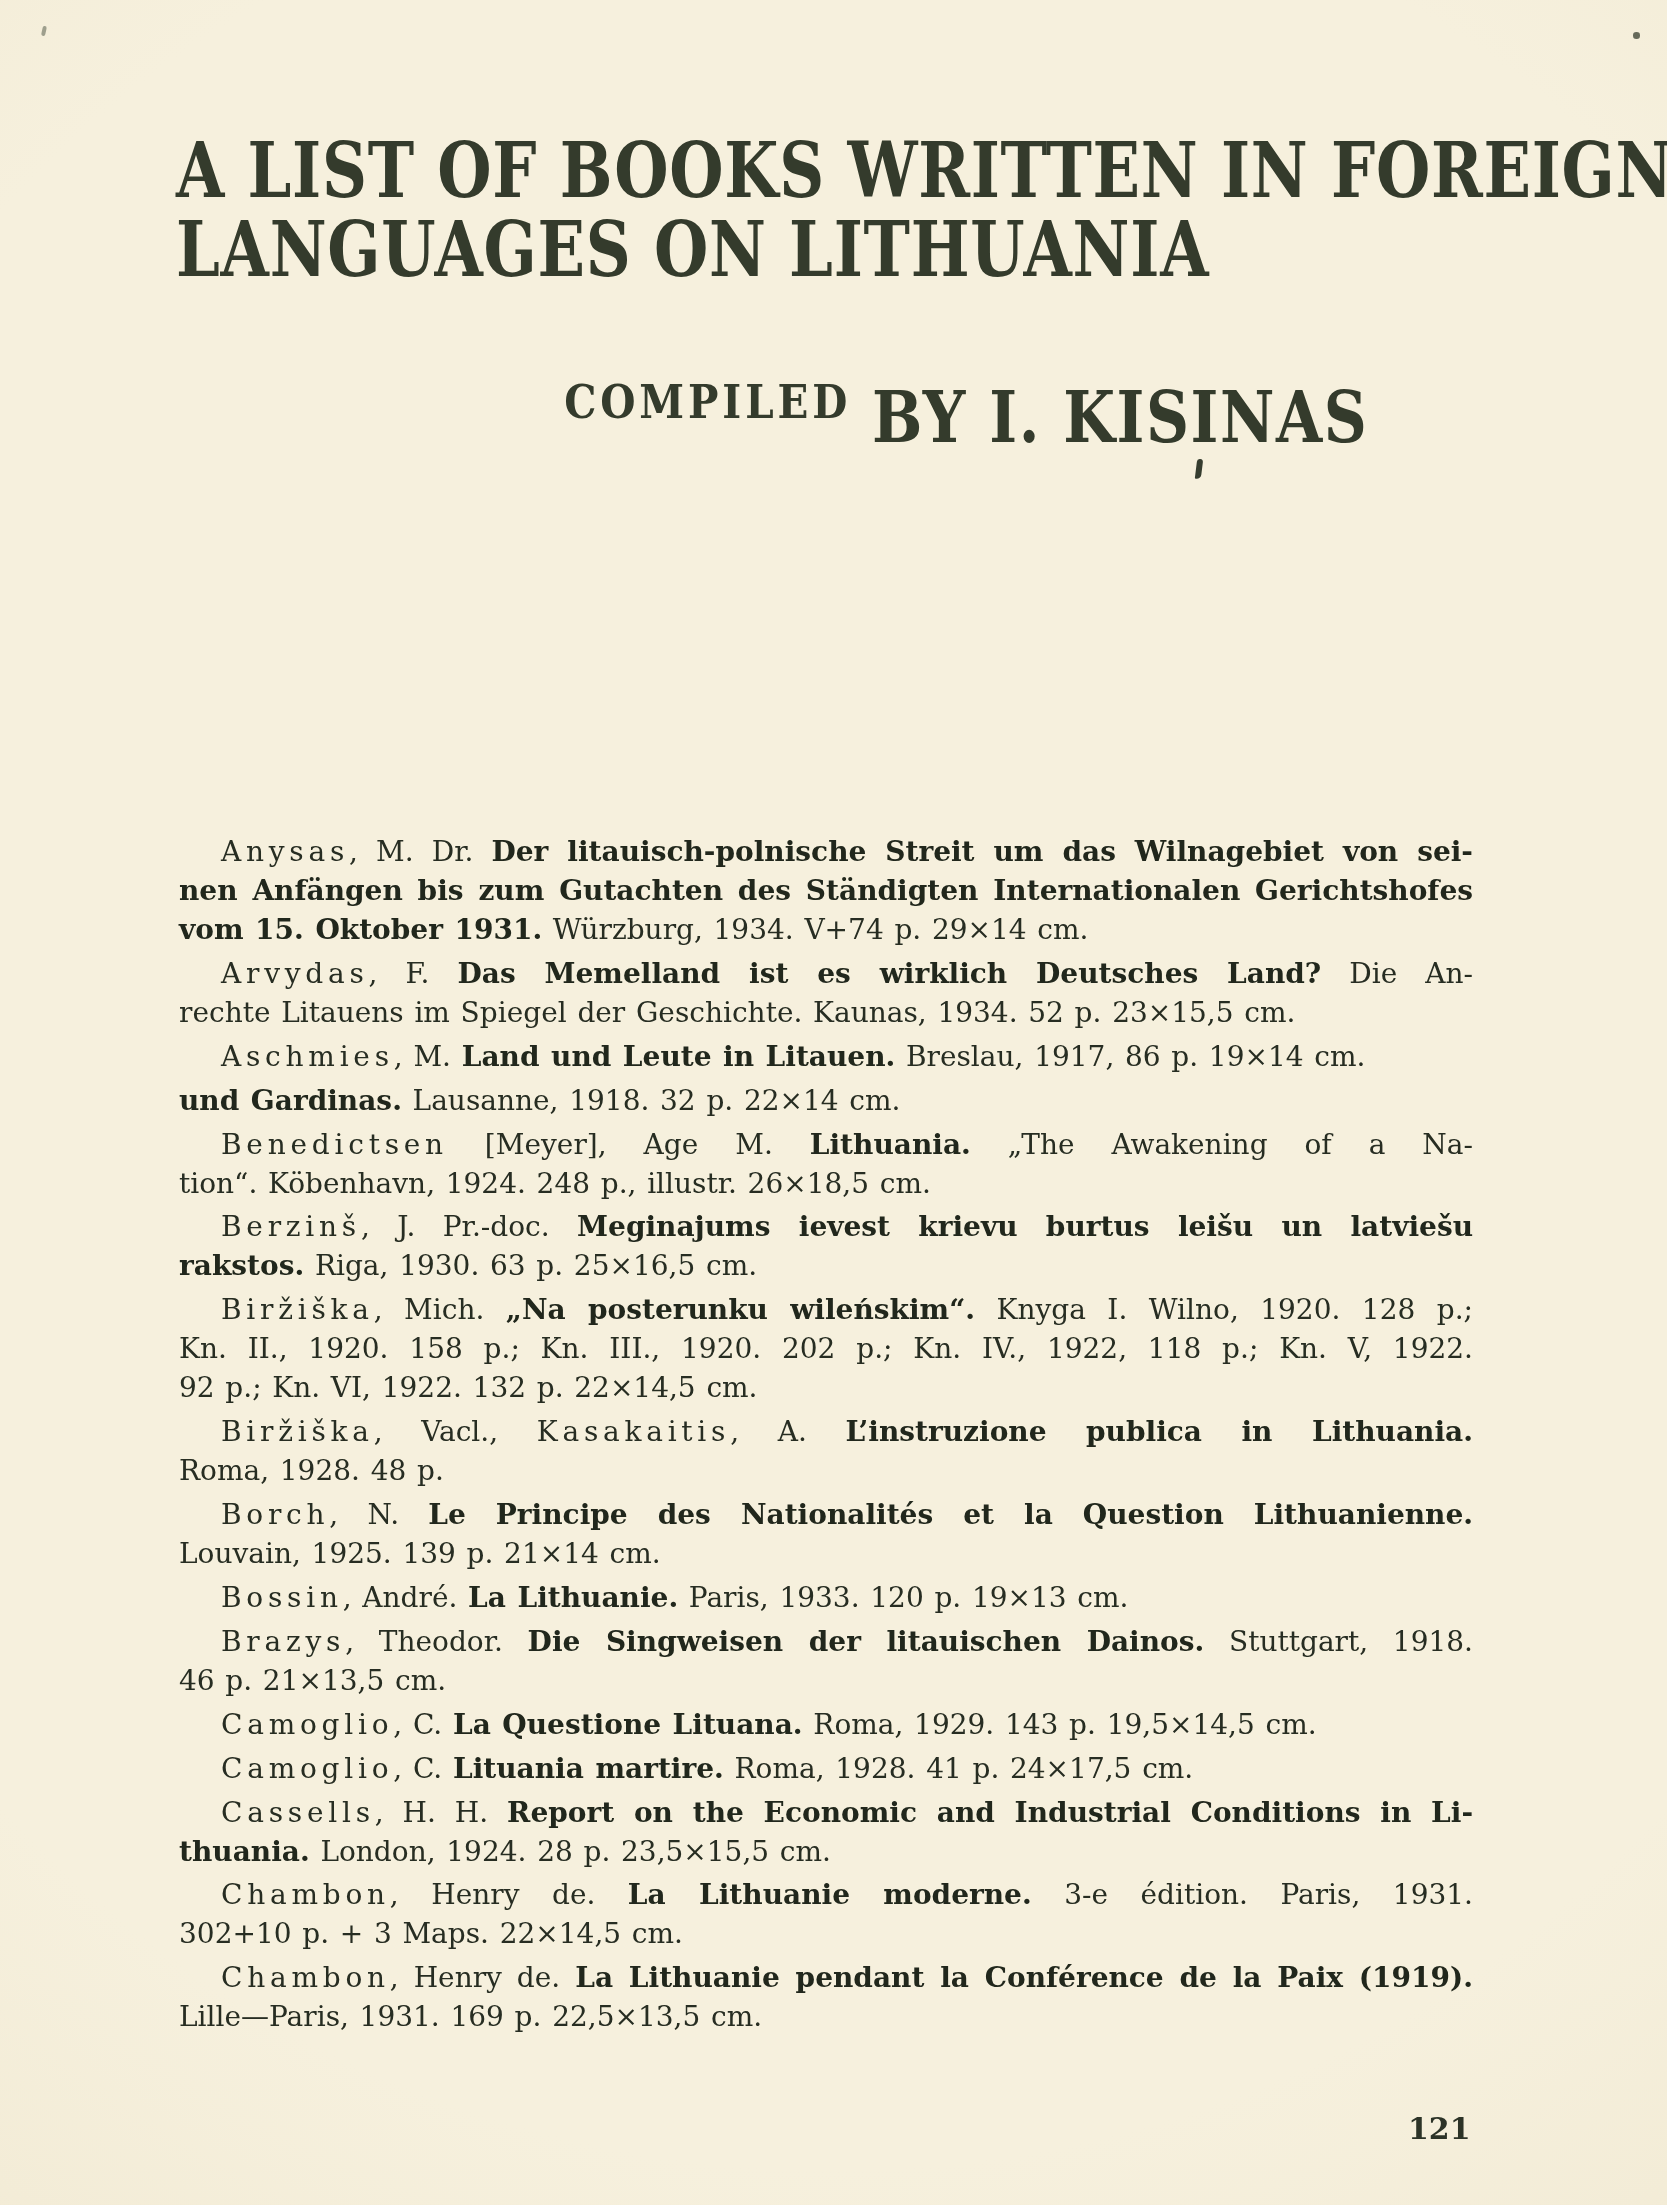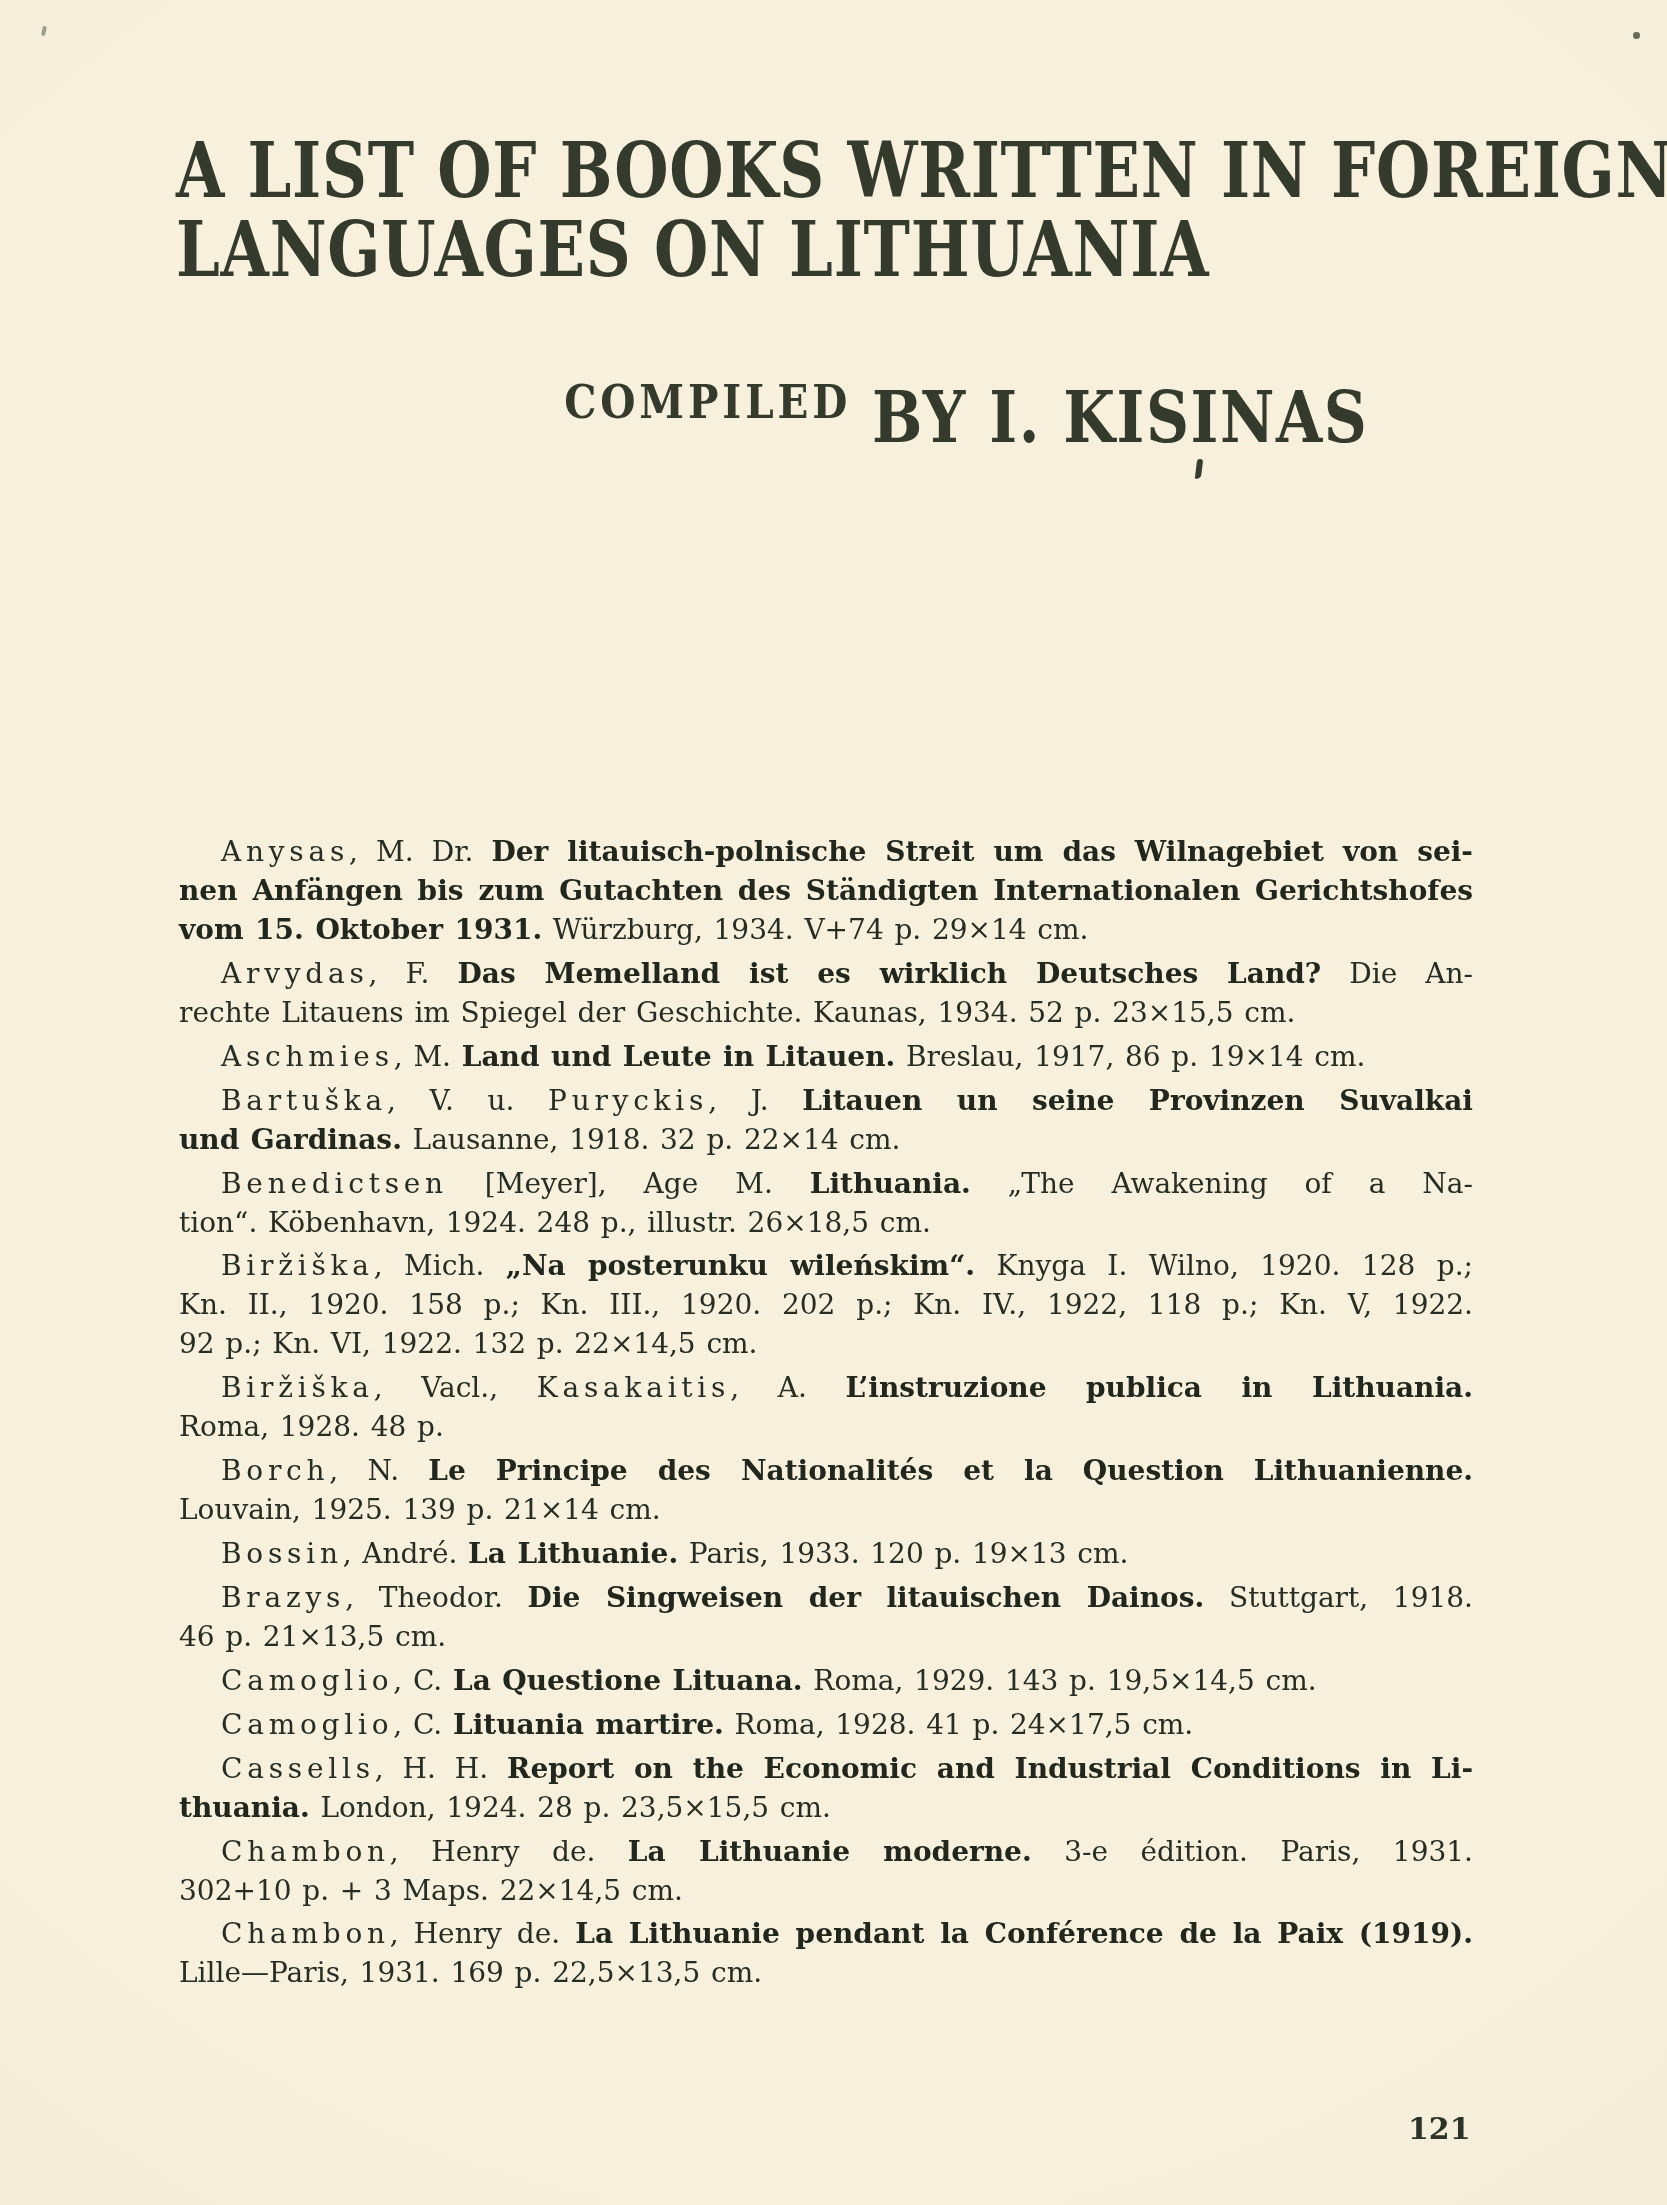--- a/index.html
+++ b/index.html
@@ -73,26 +73,29 @@
         <div class="line last"><span class="b">vom 15. Oktober 1931.</span><span> Würzburg, 1934. V+74 p. 29×14 cm.</span></div>
       </div>
       <div class="entry">
         <div class="line first"><span class="sp">Arvydas</span><span>, F. </span><span class="b">Das Memelland ist es wirklich Deutsches Land?</span><span> Die An-</span></div>
         <div class="line last"><span>rechte Litauens im Spiegel der Geschichte. Kaunas, 1934. 52 p. 23×15,5 cm.</span></div>
       </div>
       <div class="entry">
         <div class="line first last"><span class="sp">Aschmies</span><span>, M. </span><span class="b">Land und Leute in Litauen.</span><span> Breslau, 1917, 86 p. 19×14 cm.</span></div>
       </div>
       <div class="entry">
-        <div class="line first"><span class="sp">Bartuška</span><span>, V. u. </span><span class="sp">Puryckis</span><span>, J. </span><span class="b">Litauen un seine Provinzen Suvalkai</span></div>
         <div class="line last"><span class="b">und Gardinas.</span><span> Lausanne, 1918. 32 p. 22×14 cm.</span></div>
       </div>
       <div class="entry">
         <div class="line first"><span class="sp">Benedictsen</span><span> [Meyer], Age M. </span><span class="b">Lithuania.</span><span> „The Awakening of a Na-</span></div>
         <div class="line last"><span>tion“. Köbenhavn, 1924. 248 p., illustr. 26×18,5 cm.</span></div>
+      </div>
+      <div class="entry">
+        <div class="line first"><span class="sp">Berzinš</span><span>, J. Pr.-doc. </span><span class="b">Meginajums ievest krievu burtus leišu un latviešu</span></div>
+        <div class="line last"><span class="b">rakstos.</span><span> Riga, 1930. 63 p. 25×16,5 cm.</span></div>
       </div>
       <div class="entry">
         <div class="line first"><span class="sp">Biržiška</span><span>, Mich. </span><span class="b">„Na posterunku wileńskim“.</span><span> Knyga I. Wilno, 1920. 128 p.;</span></div>
         <div class="line"><span>Kn. II., 1920. 158 p.; Kn. III., 1920. 202 p.; Kn. IV., 1922, 118 p.; Kn. V, 1922.</span></div>
         <div class="line last"><span>92 p.; Kn. VI, 1922. 132 p. 22×14,5 cm.</span></div>
       </div>
       <div class="entry">
         <div class="line first"><span class="sp">Biržiška</span><span>, Vacl., </span><span class="sp">Kasakaitis</span><span>, A. </span><span class="b">L’instruzione publica in Lithuania.</span></div>
         <div class="line last"><span>Roma, 1928. 48 p.</span></div>
       </div>

